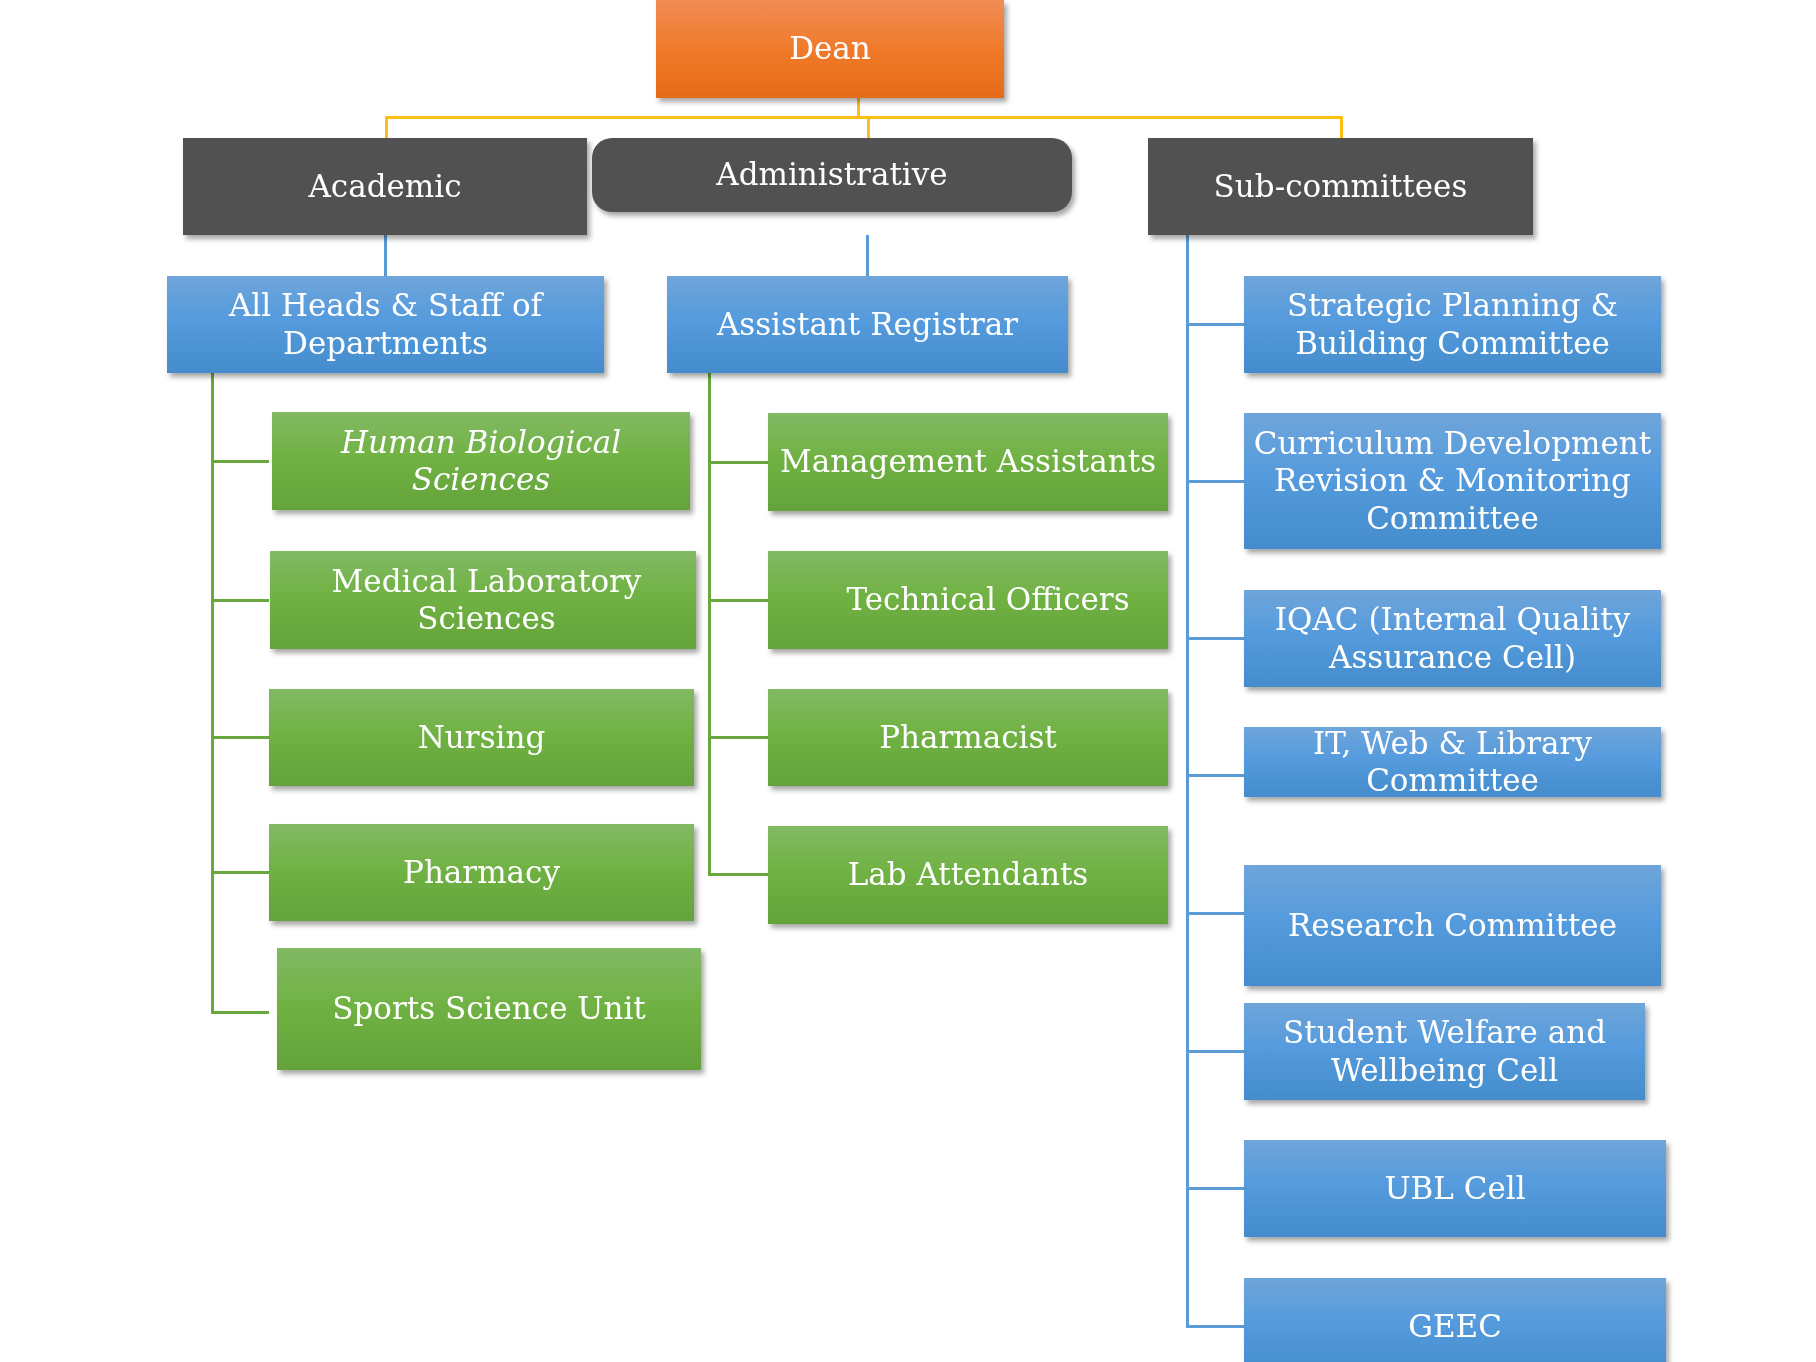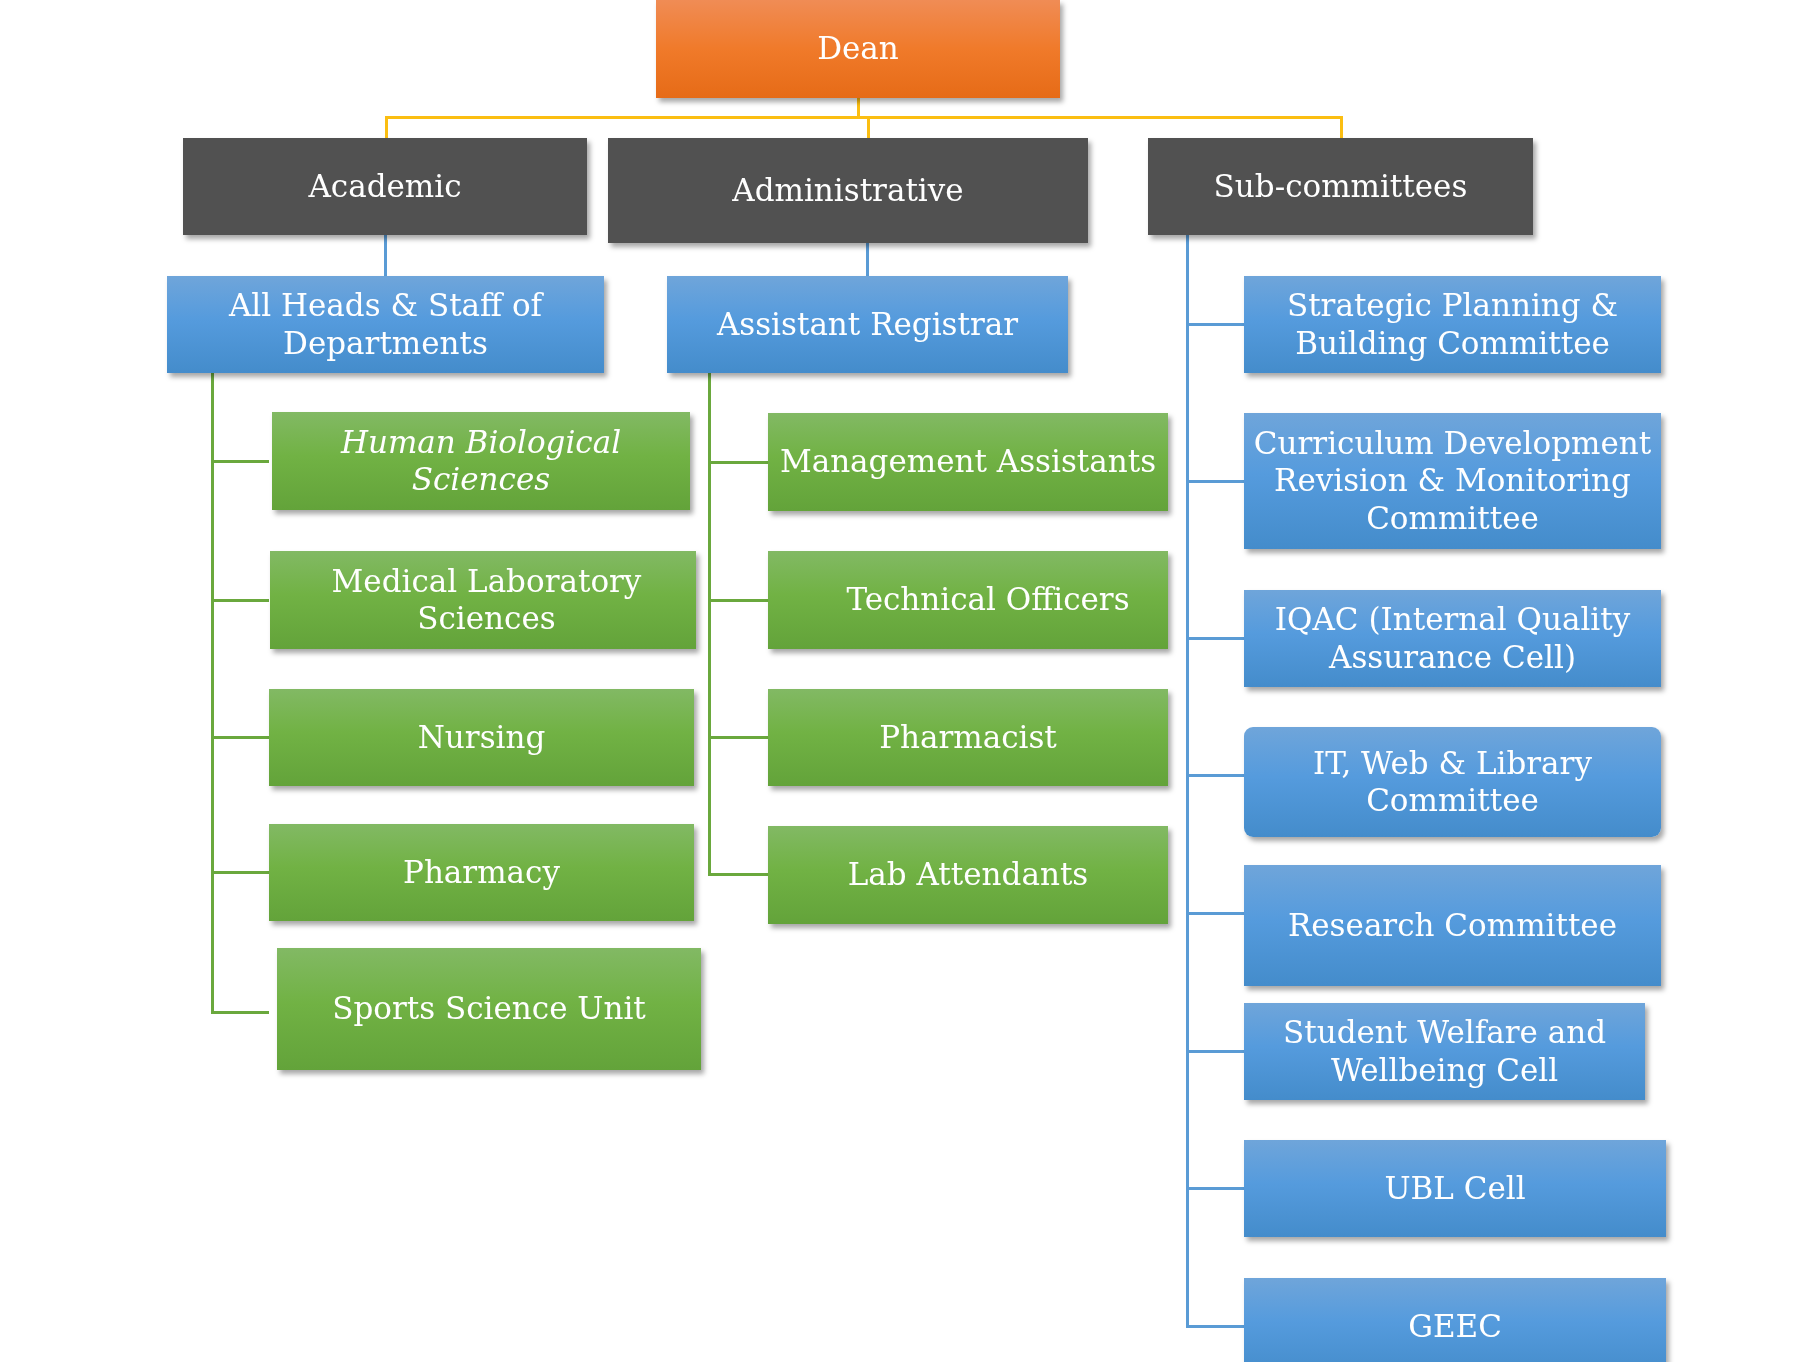--- a/index.html
+++ b/index.html
@@ -43,28 +43,28 @@
 <div class="line bl" style="left:1186px;top:235px;width:3px;height:1093px;"></div>
 <div class="line bl" style="left:1186px;top:323px;width:58px;height:3px;"></div>
 <div class="line bl" style="left:1186px;top:480px;width:58px;height:3px;"></div>
 <div class="line bl" style="left:1186px;top:637px;width:58px;height:3px;"></div>
 <div class="line bl" style="left:1186px;top:774px;width:58px;height:3px;"></div>
 <div class="line bl" style="left:1186px;top:912px;width:58px;height:3px;"></div>
 <div class="line bl" style="left:1186px;top:1050px;width:58px;height:3px;"></div>
 <div class="line bl" style="left:1186px;top:1187px;width:58px;height:3px;"></div>
 <div class="line bl" style="left:1186px;top:1325px;width:58px;height:3px;"></div>
 
-<div class="box orange" style="left:656px;top:0;width:404px;height:98px;">
+<div class="box orange" style="left:656px;top:0;width:348px;height:98px;">
     <span>Dean</span>
   </div>
 
 <div class="box dark" style="left:183px;top:138px;width:404px;height:97px;">
     <span>Academic</span>
   </div>
-<div class="box dark" style="left:608px;top:138px;width:480px;height:105px;">
+<div class="box dark" style="left:592px;top:138px;width:480px;height:74px;border-radius:20px;">
     <span>Administrative</span>
   </div>
 <div class="box dark" style="left:1148px;top:138px;width:385px;height:97px;">
     <span>Sub-committees</span>
   </div>
 
 <div class="box blue" style="left:167px;top:276px;width:437px;height:97px;">
     <span>All Heads &amp; Staff of
 Departments</span>
   </div>
@@ -108,21 +108,21 @@
   </div>
 <div class="box blue" style="left:1244px;top:413px;width:417px;height:136px;align-items:center;">
     <span>Curriculum Development
 Revision &amp; Monitoring
 Committee</span>
   </div>
 <div class="box blue" style="left:1244px;top:590px;width:417px;height:97px;">
     <span>IQAC (Internal Quality
 Assurance Cell)</span>
   </div>
-<div class="box blue" style="left:1244px;top:727px;width:417px;height:110px;border-radius:9px;">
+<div class="box blue" style="left:1244px;top:727px;width:417px;height:70px;">
     <span>IT, Web &amp; Library
 Committee</span>
   </div>
 <div class="box blue" style="left:1244px;top:865px;width:417px;height:121px;">
     <span>Research Committee</span>
   </div>
 <div class="box blue" style="left:1244px;top:1003px;width:401px;height:97px;justify-content:center;">
     <span>Student Welfare and
 Wellbeing Cell</span>
   </div>

